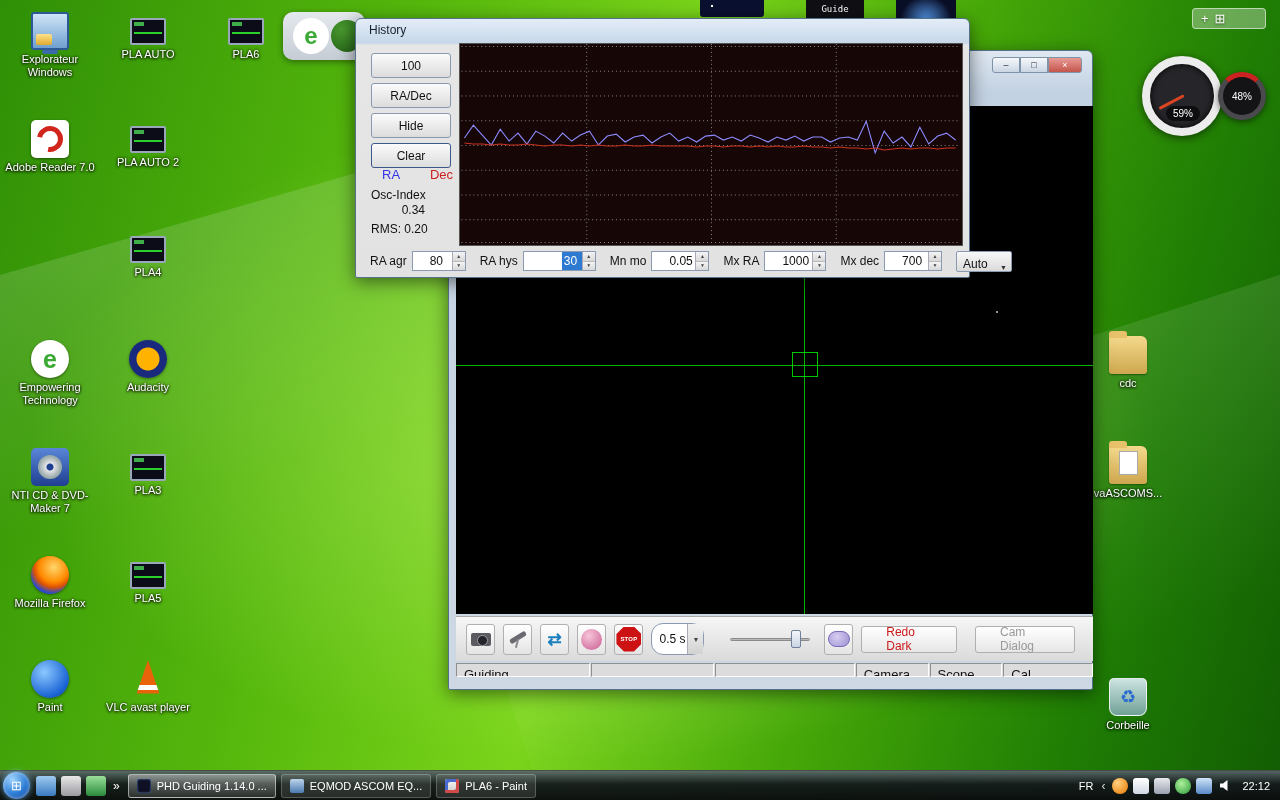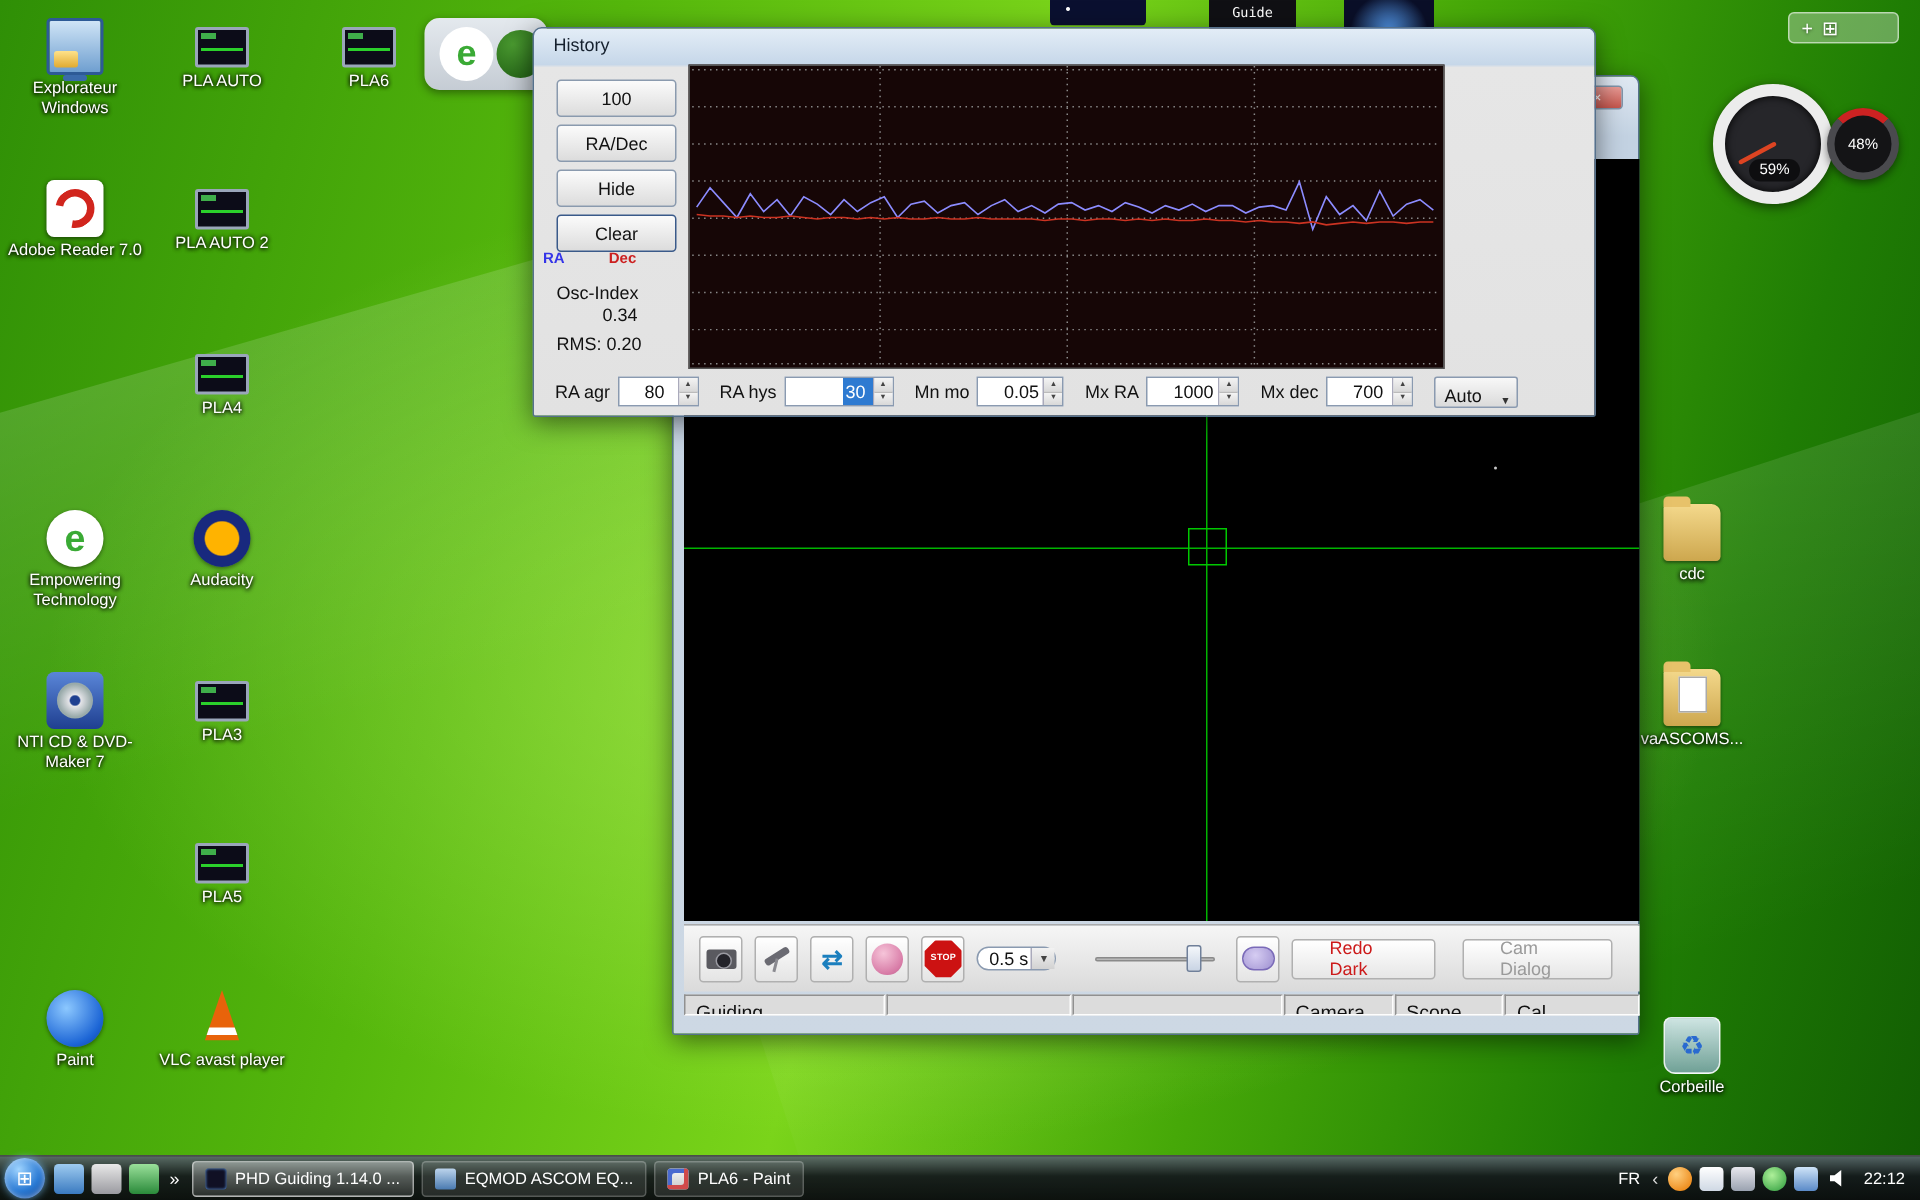--- a/index.html
+++ b/index.html
@@ -77,40 +77,40 @@
   .i-cam { width:20px; height:13px; background:#5a5a60; border-radius:2px; position:relative; }
   .i-cam::after { content:""; position:absolute; left:6px; top:2px; width:9px; height:9px; border-radius:50%; background:#23232a; border:1px solid #9a9aa2; }
   .i-scope { width:22px; height:18px; position:relative; }
   .i-scope::before { content:""; position:absolute; left:2px; top:5px; width:18px; height:5px; background:#6a6a72; transform:rotate(-32deg); border-radius:2px; }
   .i-scope::after { content:""; position:absolute; left:9px; top:9px; width:2px; height:9px; background:#8a8a90; transform:rotate(14deg); }
   .i-arrows { font-size:17px; font-weight:bold; color:#1b7fbe; line-height:1; }
   .i-phd { width:21px; height:21px; border-radius:50%; background:radial-gradient(circle at 38% 32%, #f6bcd4, #d4679a 70%, #b04878); opacity:.85; }
   .i-stop { width:25px; height:25px; background:#cc1212; clip-path:polygon(30% 0,70% 0,100% 30%,100% 70%,70% 100%,30% 100%,0 70%,0 30%); display:flex; align-items:center; justify-content:center; }
   .stoptxt { color:#fff; font-size:6px; font-weight:bold; letter-spacing:.2px; }
   .i-brain { width:22px; height:16px; border-radius:9px; background:radial-gradient(circle at 40% 35%, #d6cdf2, #9d8fd0); border:1px solid #7a6ab8; }
-  .expdd { width:66px; height:16px; background:#fff; border:1px solid #8a9ab0; border-radius:12px; display:flex; align-items:center; margin-right:4px; cursor:pointer;justify-content:space-between; }
+  .expdd { width:66px; height:32px; background:#fff; border:1px solid #8a9ab0; border-radius:12px; display:flex; align-items:center; margin-right:4px; cursor:pointer;justify-content:space-between; }
   .expdd .ddtext { flex:1; font-size:12px; padding-left:7px; color:#111; }
   .expdd .ddarrow { width:16px; height:100%; background:linear-gradient(#f2f2f2,#d2d2d2); border-left:1px solid #aab; font-size:7px; display:flex; align-items:center; justify-content:center; color:#444; }
   .slider { position:relative; width:100px; height:20px; margin:0 14px 0 22px; }
   .slider .groove { position:absolute; left:0; right:0; top:9px; height:3px; background:#b8b8b8; border:1px solid #8a8a8a; border-radius:2px; }
   .slider .thumb { position:absolute; left:76%; top:1px; width:10px; height:18px; background:linear-gradient(#f4f7fb,#c9d4e4); border:1px solid #70809a; border-radius:2px; cursor:pointer; }
   .txtbtn { height:27px; padding:0 24px; margin-right:18px; background:linear-gradient(#ffffff,#e6e6e6); border:1px solid #b0b0b0; border-radius:3px; font-size:12px; display:flex; align-items:center; cursor:pointer; }
   .redodark { color:#cc1a1a; }
   .camdialog { color:#9a9a9a; }
 
   .statusbar { position:absolute; left:7px; top:612px; width:637px; height:14px; background:#dcdcdc; display:flex; }
   .sfield { border:1px solid; border-color:#909090 #fdfdfd #fdfdfd #909090; font-size:13px; color:#111; padding:3px 0 0 7px; margin-right:1px; overflow:hidden; white-space:nowrap; }
   .f-guiding{width:134px;} .f-sp1{width:124px;} .f-sp2{width:140px;} .f-camera{width:73px;} .f-scope{width:73px;} .f-cal{width:90px; margin-right:0;}
 
   
-  .histwin { left:355px; top:18px; width:709px; height:260px; background:linear-gradient(#e3edf7,#c6d7e9 24px,#e6e6e6 26px,#e2e2e2); z-index:4; }
+  .histwin { left:355px; top:18px; width:615px; height:260px; background:linear-gradient(#e3edf7,#c6d7e9 24px,#e6e6e6 26px,#e2e2e2); z-index:4; }
   .h-title { position:absolute; left:13px; top:4px; font-size:12px; color:#15202e; }
   .hbtn { position:absolute; left:15px; width:80px; height:25px; background:linear-gradient(#fbfbfb,#dcdcdc); border:1px solid #8a9aae; border-radius:3px; font-size:12px; color:#111; display:flex; align-items:center; justify-content:center; cursor:pointer; }
   .hb1{top:34px;} .hb2{top:64px;} .hb3{top:94px;} .hb4{top:124px; border-color:#3a5a8a;}
-  .legend { position:absolute; left:6px; top:148px; width:90px; font-size:10px;font-weight:bold; }
+  .legend { position:absolute; left:26px; top:148px; width:90px; font-size:13px; }
   .leg-ra { color:#3434e8; } .leg-dec { color:#cc2020; margin-left:27px; }
   .osclabel { position:absolute; left:15px; top:169px; font-size:12px; color:#111; }
   .oscvalue { position:absolute; left:15px; top:184px; width:54px; text-align:right; font-size:12px; color:#111; }
   .rmslabel { position:absolute; left:15px; top:203px; font-size:12px; color:#111; }
   .histplot { position:absolute; left:103px; top:24px; width:504px; height:203px; background:#160606; border:1px solid #555; }
   .histplot svg { display:block; }
   .hctrl { position:absolute; left:12px; top:229px; height:26px; display:flex; align-items:center; font-size:12px; color:#111; }
   .ctl-lbl { margin:0 5px 0 14px; white-space:nowrap; }
   .ctl-lbl:first-child { margin-left:2px; }
   .spin { display:flex; align-items:center; height:20px; border:1px solid #8a9ab0; background:#fff;padding-left:15px; }
@@ -197,20 +197,24 @@
     <div class="dlabel">Audacity</div>
   </div>
   <div class="dicon" style="left:4px;top:448px">
     <div class="iv iv-nti"></div>
     <div class="dlabel">NTI CD &amp; DVD-Maker 7</div>
   </div>
   <div class="dicon" style="left:102px;top:448px">
     <div class="iv iv-pla"></div>
     <div class="dlabel">PLA3</div>
   </div>
+  <div class="dicon" style="left:4px;top:556px">
+    <div class="iv iv-firefox"></div>
+    <div class="dlabel">Mozilla Firefox</div>
+  </div>
   <div class="dicon" style="left:102px;top:556px">
     <div class="iv iv-pla"></div>
     <div class="dlabel">PLA5</div>
   </div>
   <div class="dicon" style="left:4px;top:660px">
     <div class="iv iv-vuze"></div>
     <div class="dlabel">Paint</div>
   </div>
   <div class="dicon" style="left:102px;top:660px">
     <div class="iv iv-vlc"></div>

